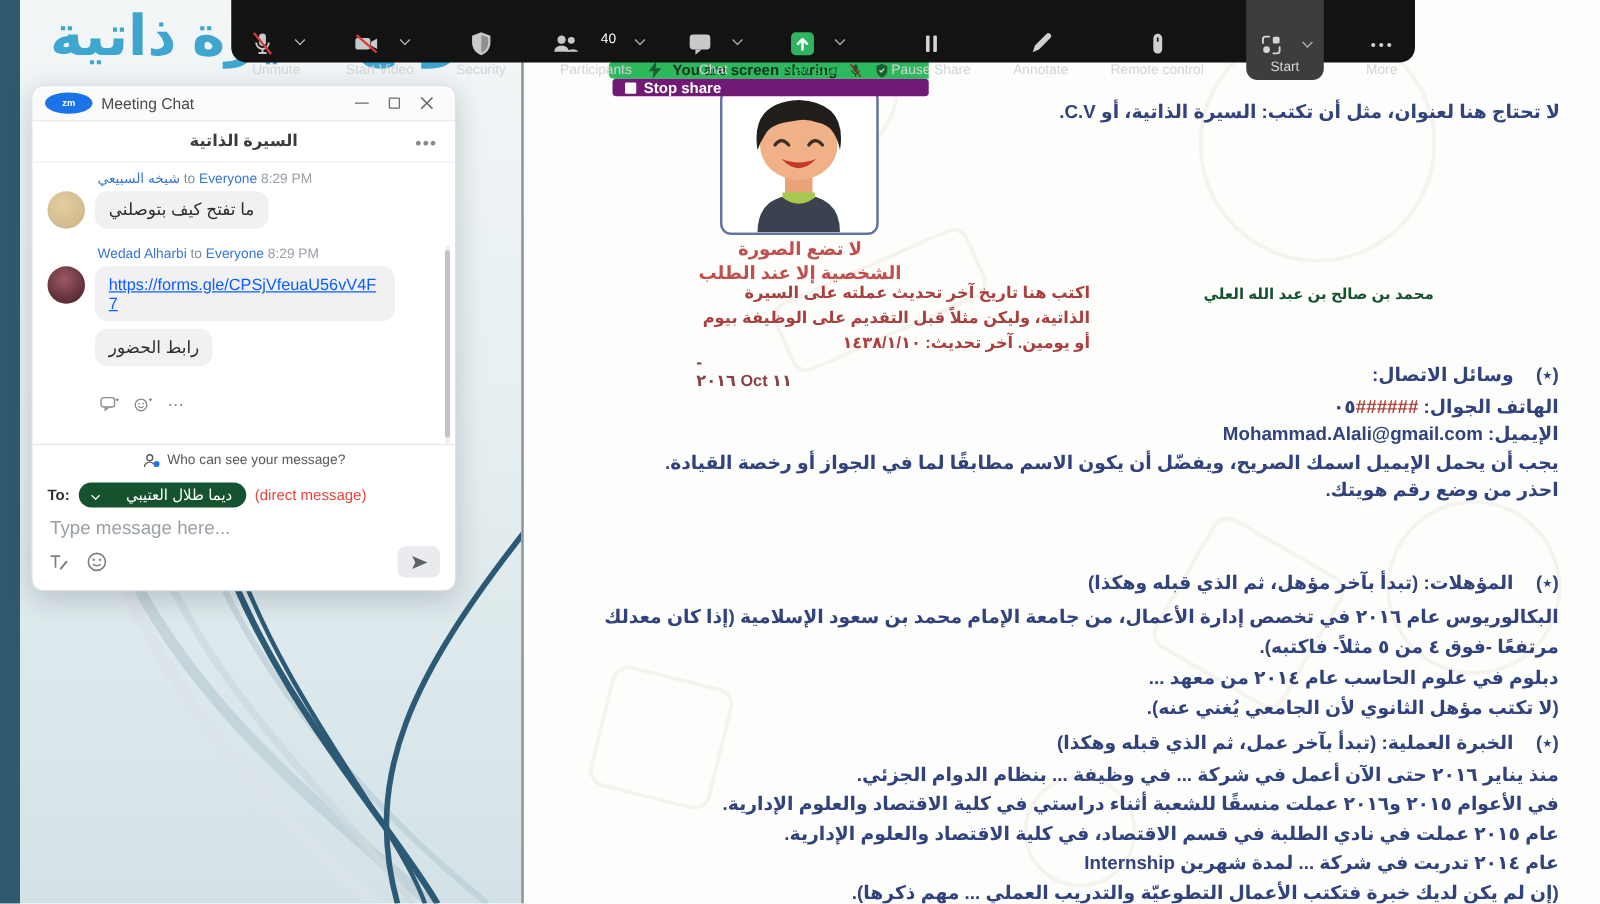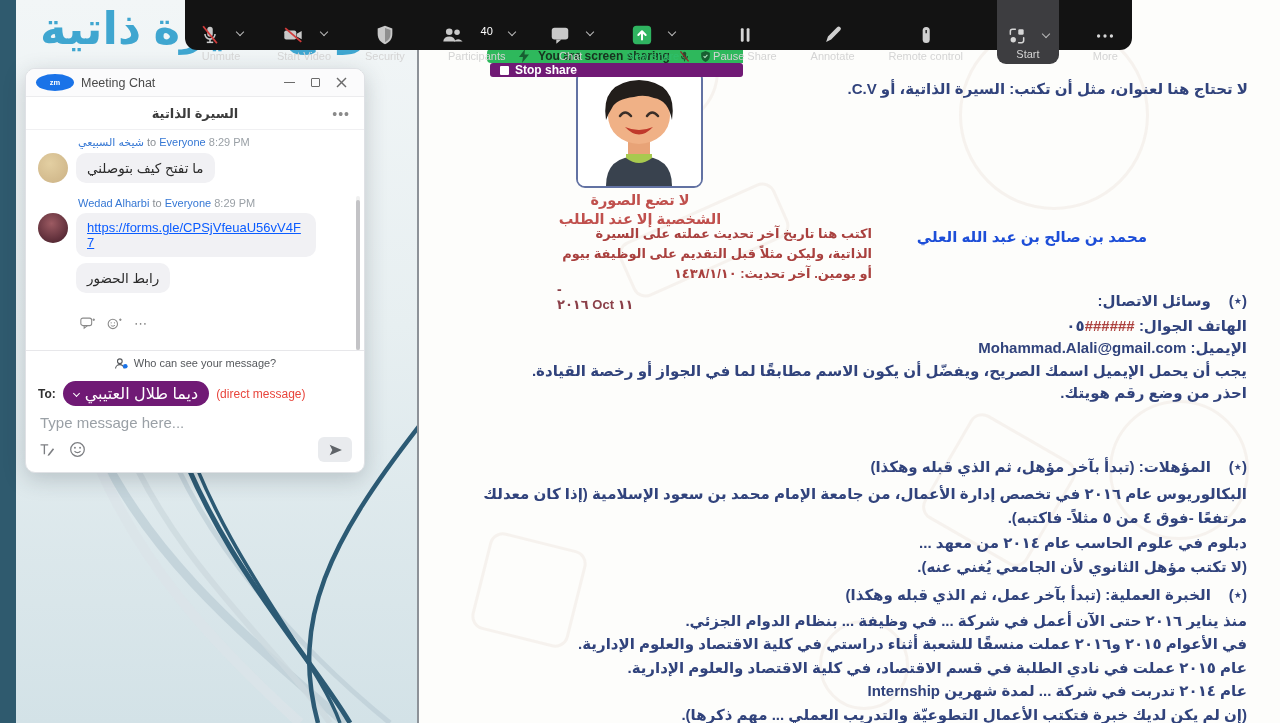--- a/index.html
+++ b/index.html
@@ -23,21 +23,21 @@
   .doc-red  { color:#ad423f; }
   #doc-header-note { position:absolute; right:32px; top:80px; font-size:15px; font-weight:bold; }
   #doc-photo { position:absolute; left:157px; top:70px; width:127px; height:118px; border:2px solid #6272a3;
     border-radius:9px; background:#fff; overflow:hidden; }
   #doc-photo-caption { position:absolute; left:96px; top:191px; width:250px; text-align:center;
     font-size:14.5px; font-weight:bold; color:#c0504d; line-height:19px; }
   #doc-update-note { position:absolute; left:133px; top:224px; width:320px; font-size:13px; font-weight:bold;
     color:#a9403e; text-align:right; line-height:20px; }
   #doc-date-dash { position:absolute; left:138px; top:281px; font-size:14px; font-weight:bold; color:#8b4049; direction:ltr; }
   #doc-date { position:absolute; left:138px; top:297px; font-size:13px; font-weight:bold; color:#8b4049; direction:ltr; }
-  #doc-name { position:absolute; right:133px; top:228px; font-size:15px; font-weight:bold; color:#1d4ed8;text-align:right; }
+  #doc-name { position:absolute; right:133px; top:228px; font-size:12px; font-weight:bold; color:#14532d;text-align:right; }
   .doc-section { position:absolute; right:33px; left:30px; font-size:15px; font-weight:bold; color:#31437c; text-align:right; }
   .sec-head { margin-bottom:2px; }
   .sec-star { margin-left:18px; }
   .doc-line { line-height:23.5px; }
   .ltr { direction:ltr; unicode-bidi:embed; }
   #sec-contact { top:290px; }
   #sec-contact .doc-line { line-height:22.5px; }
   #sec-quals { top:455px; }
   #sec-quals .doc-line { line-height:24.5px; }
   #sec-exp { top:583px; }
@@ -94,22 +94,22 @@
   .bubble.link { direction:ltr; text-align:left; width:242px; word-break:break-all; }
   .bubble a { color:#0b5cff; text-decoration:underline; font-size:13px; }
   .bubble.small { display:inline-block; margin:6px 0 16px 38px; }
   .msg-actions { margin:8px 0 0 42px; display:flex; gap:12px; color:#8a8a8a; align-items:center; }
   #chat-scroll-track { position:absolute; right:4px; top:66px; width:4px; height:200px; background:#f0f0f0; border-radius:2px; }
   #chat-scroll-thumb { position:absolute; right:4px; top:70px; width:4px; height:150px; background:#c3c3c6; border-radius:2px; }
   #privacy-row { border-top:1px solid #e7e7ea; height:25px; display:flex; align-items:center; justify-content:center;
     gap:6px; font-size:11px; color:#55585c; }
   #to-row { display:flex; align-items:center; gap:7px; padding:6px 12px 2px; }
   #to-label { font-size:12px; color:#2f2f2f; font-weight:bold; }
-  #to-pill { background:#701a75; color:#fff; font-size:16px; border-radius:13px; padding:3px 11px;
-    display:flex; align-items:center; gap:6px; direction:rtl; cursor:pointer; }
+  #to-pill { background:#14532d; color:#fff; font-size:12px; border-radius:13px; padding:3px 11px;
+    display:flex; align-items:center; gap:22px; direction:rtl; cursor:pointer; }
   #to-pill .chev { border-color:#fff; margin-top:0; transform:rotate(45deg); width:5px; height:5px; }
   #dm-note { font-size:12px; color:#e8453c; }
   #chat-input { border:none; outline:none; font-size:15px; color:#333; padding:6px 14px; width:100%;
     font-family:"Liberation Sans","DejaVu Sans",sans-serif; background:transparent; }
   #chat-input::placeholder { color:#9aa0a6; }
   #chat-bottom { display:flex; align-items:center; padding:0 12px 10px; margin-top:auto; gap:14px; }
   #send-btn { margin-left:auto; width:34px; height:25px; background:#e9ebee; border-radius:6px;
     display:flex; align-items:center; justify-content:center; cursor:pointer; }
 </style>
 </head>

